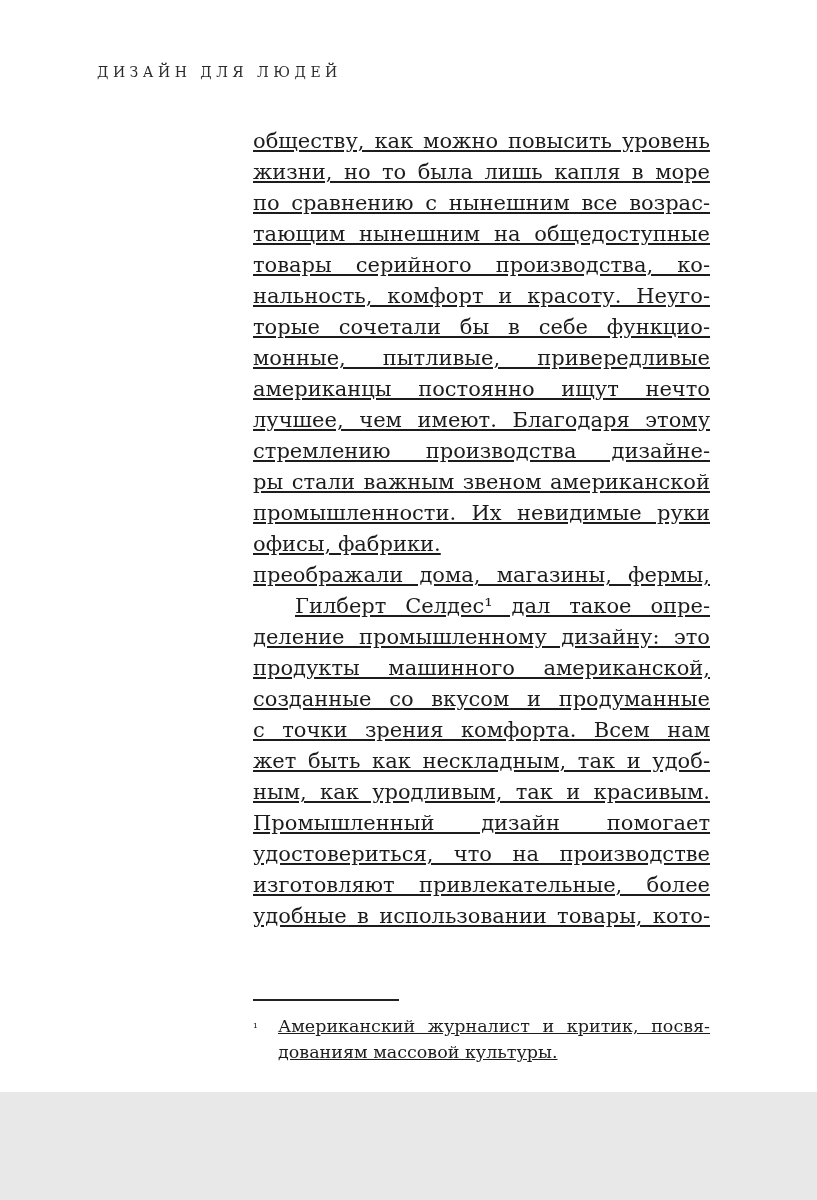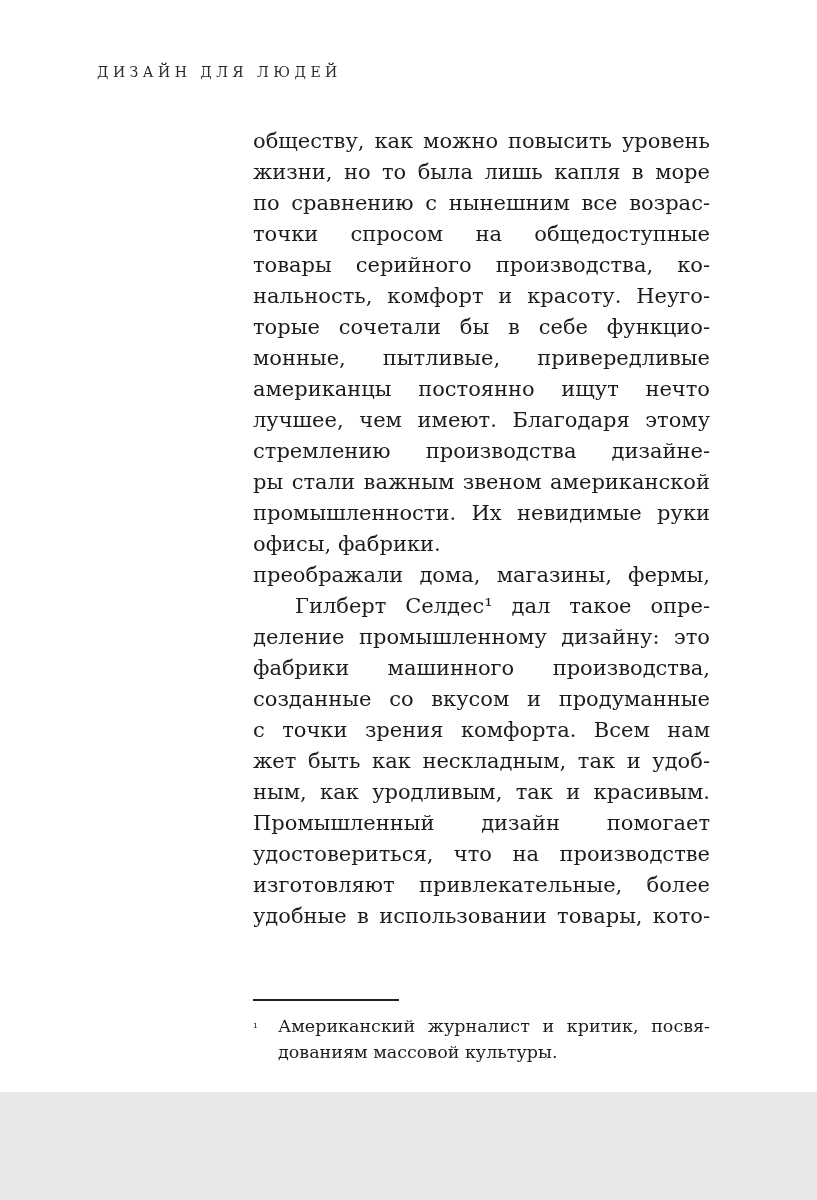--- a/index.html
+++ b/index.html
@@ -33,20 +33,21 @@
     width: 457px;
     font-size: 21px;
     line-height: 31px;
   }
   .paragraph { margin: 0; }
   .line {
     text-align: justify;
     text-align-last: justify;
     -moz-text-align-last: justify;
     white-space: normal;
+    text-decoration: underline;
   }
   .line-last {
     text-align-last: left;
     -moz-text-align-last: left;
   }
   .line-indent { text-indent: 42px; }
   .footnote-rule {
     position: absolute;
     left: 253px;
     top: 999px;
@@ -81,37 +82,37 @@
 
 <div class="page">
 
   <div class="running-header">ДИЗАЙН ДЛЯ ЛЮДЕЙ</div>
 
   <div class="text-block">
     <div class="paragraph">
         <div class="line">обществу, как можно повысить уровень</div>
         <div class="line">жизни, но то была лишь капля в море</div>
         <div class="line">по сравнению с нынешним все возрас-</div>
-        <div class="line">точки спросом на общедоступные</div>
+        <div class="line">тающим нынешним на общедоступные</div>
         <div class="line">товары серийного производства, ко-</div>
         <div class="line">нальность, комфорт и красоту. Неуго-</div>
         <div class="line">торые сочетали бы в себе функцио-</div>
         <div class="line">монные, пытливые, привередливые</div>
         <div class="line">американцы постоянно ищут нечто</div>
         <div class="line">лучшее, чем имеют. Благодаря этому</div>
         <div class="line">стремлению производства дизайне-</div>
         <div class="line">ры стали важным звеном американской</div>
         <div class="line">промышленности. Их невидимые руки</div>
         <div class="line line-last">офисы, фабрики.</div>
         <div class="line">преображали дома, магазины, фермы,</div>
       </div>
     <div class="paragraph">
         <div class="line line-indent">Гилберт Селдес¹ дал такое опре-</div>
         <div class="line">деление промышленному дизайну: это</div>
-        <div class="line">фабрики машинного производства,</div>
+        <div class="line">продукты машинного американской,</div>
         <div class="line">созданные со вкусом и продуманные</div>
         <div class="line">с точки зрения комфорта. Всем нам</div>
         <div class="line">жет быть как нескладным, так и удоб-</div>
         <div class="line">ным, как уродливым, так и красивым.</div>
         <div class="line">Промышленный дизайн помогает</div>
         <div class="line">удостовериться, что на производстве</div>
         <div class="line">изготовляют привлекательные, более</div>
         <div class="line">удобные в использовании товары, кото-</div>
       </div>
   </div>

